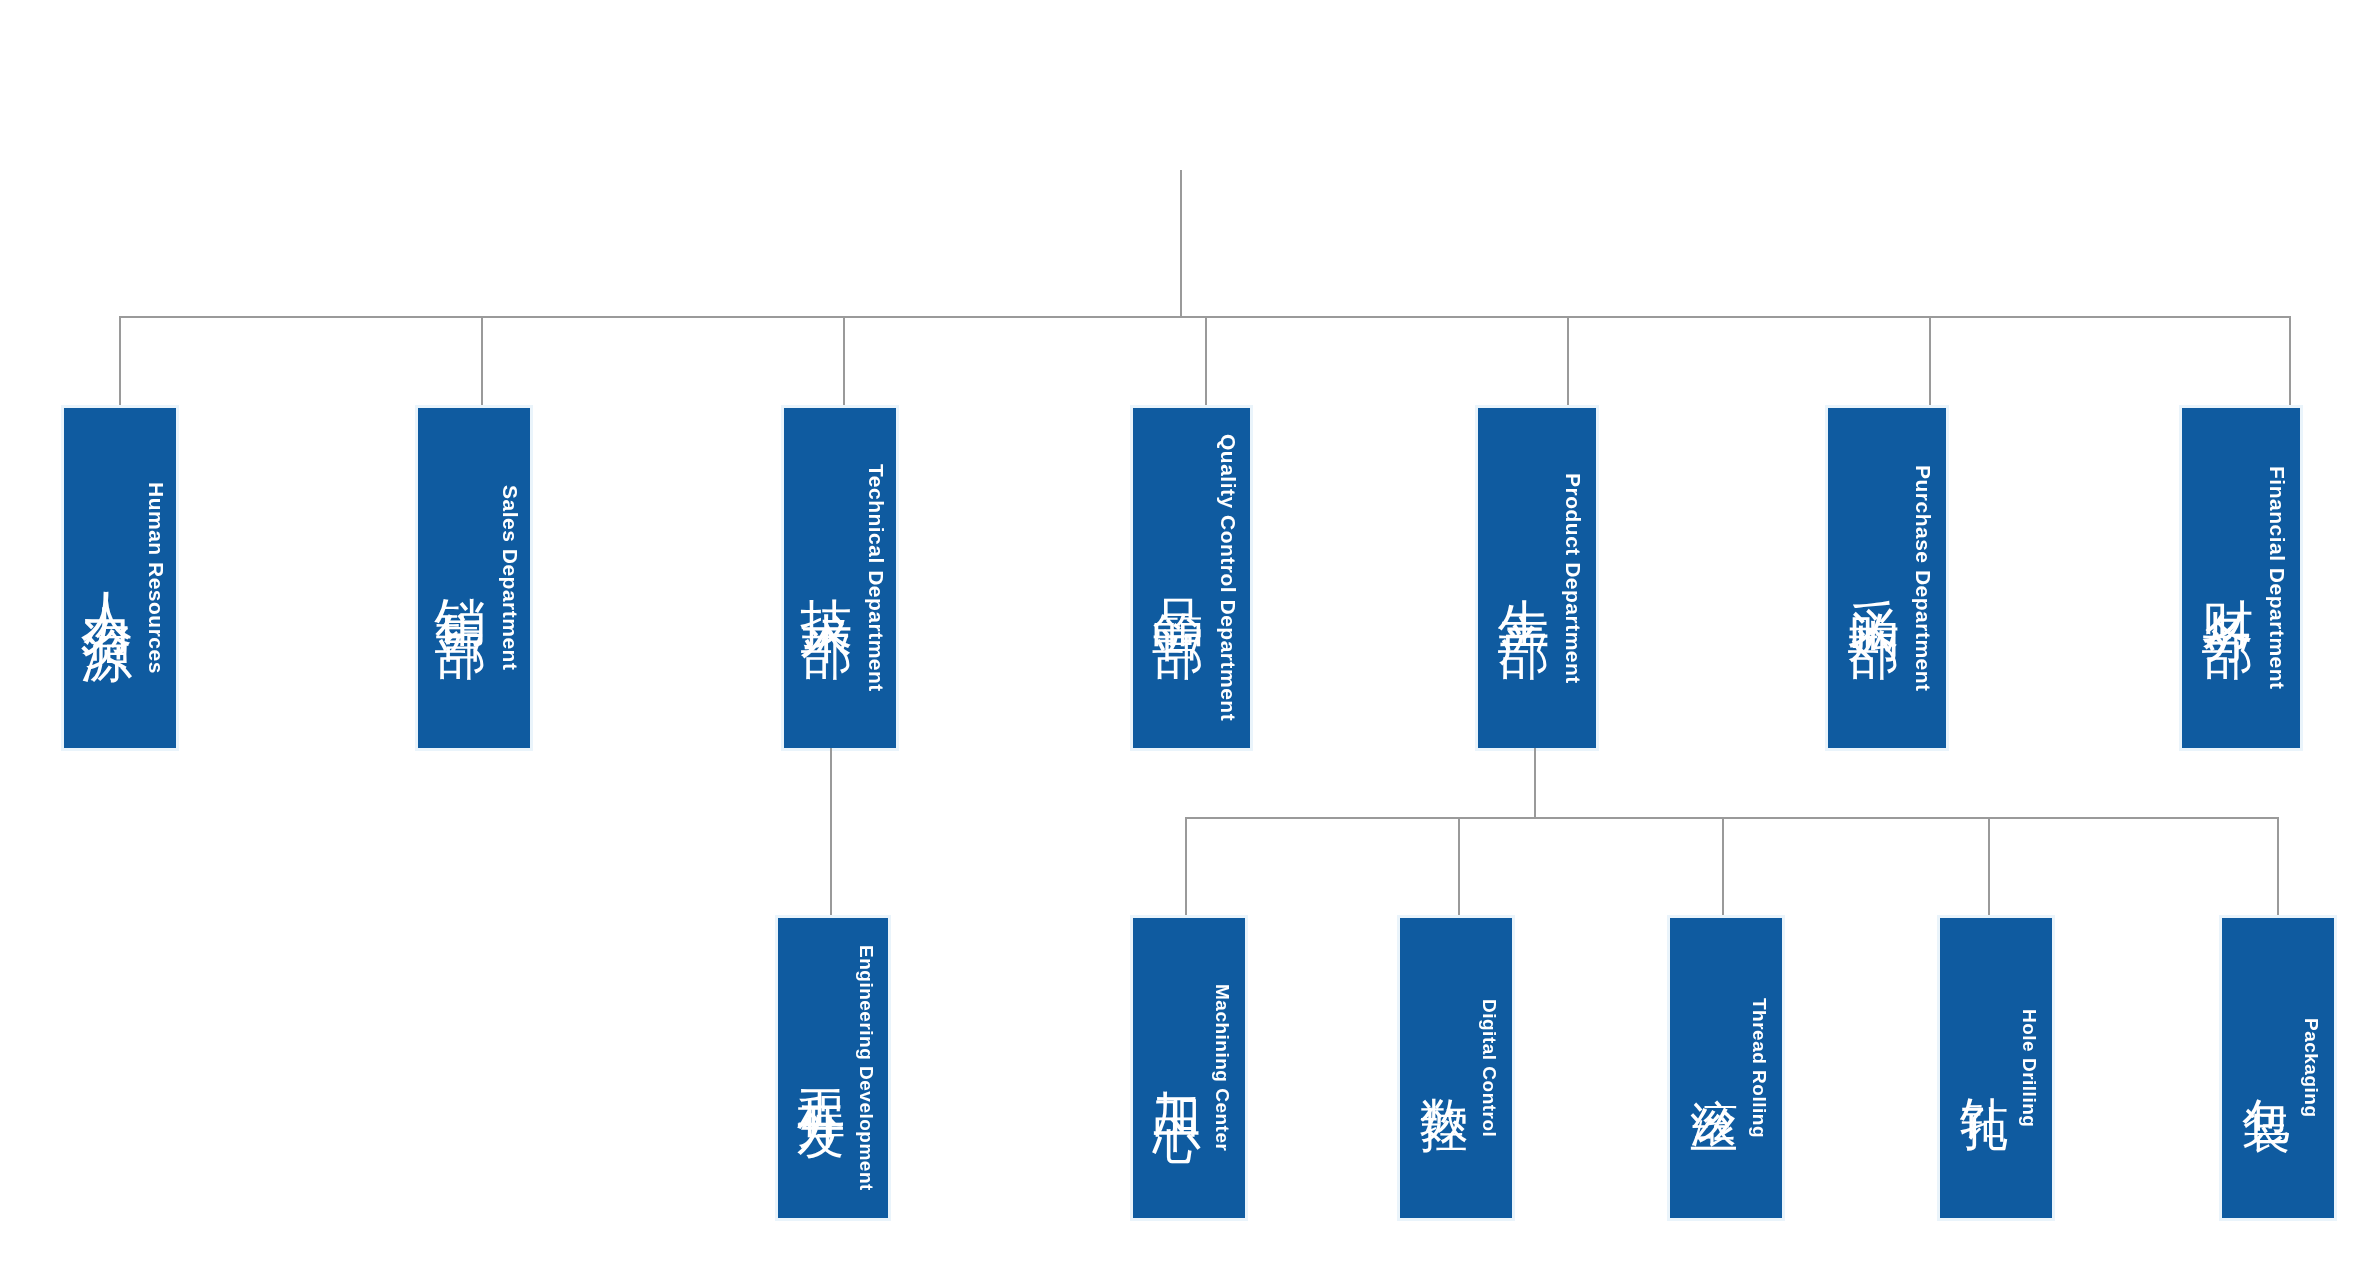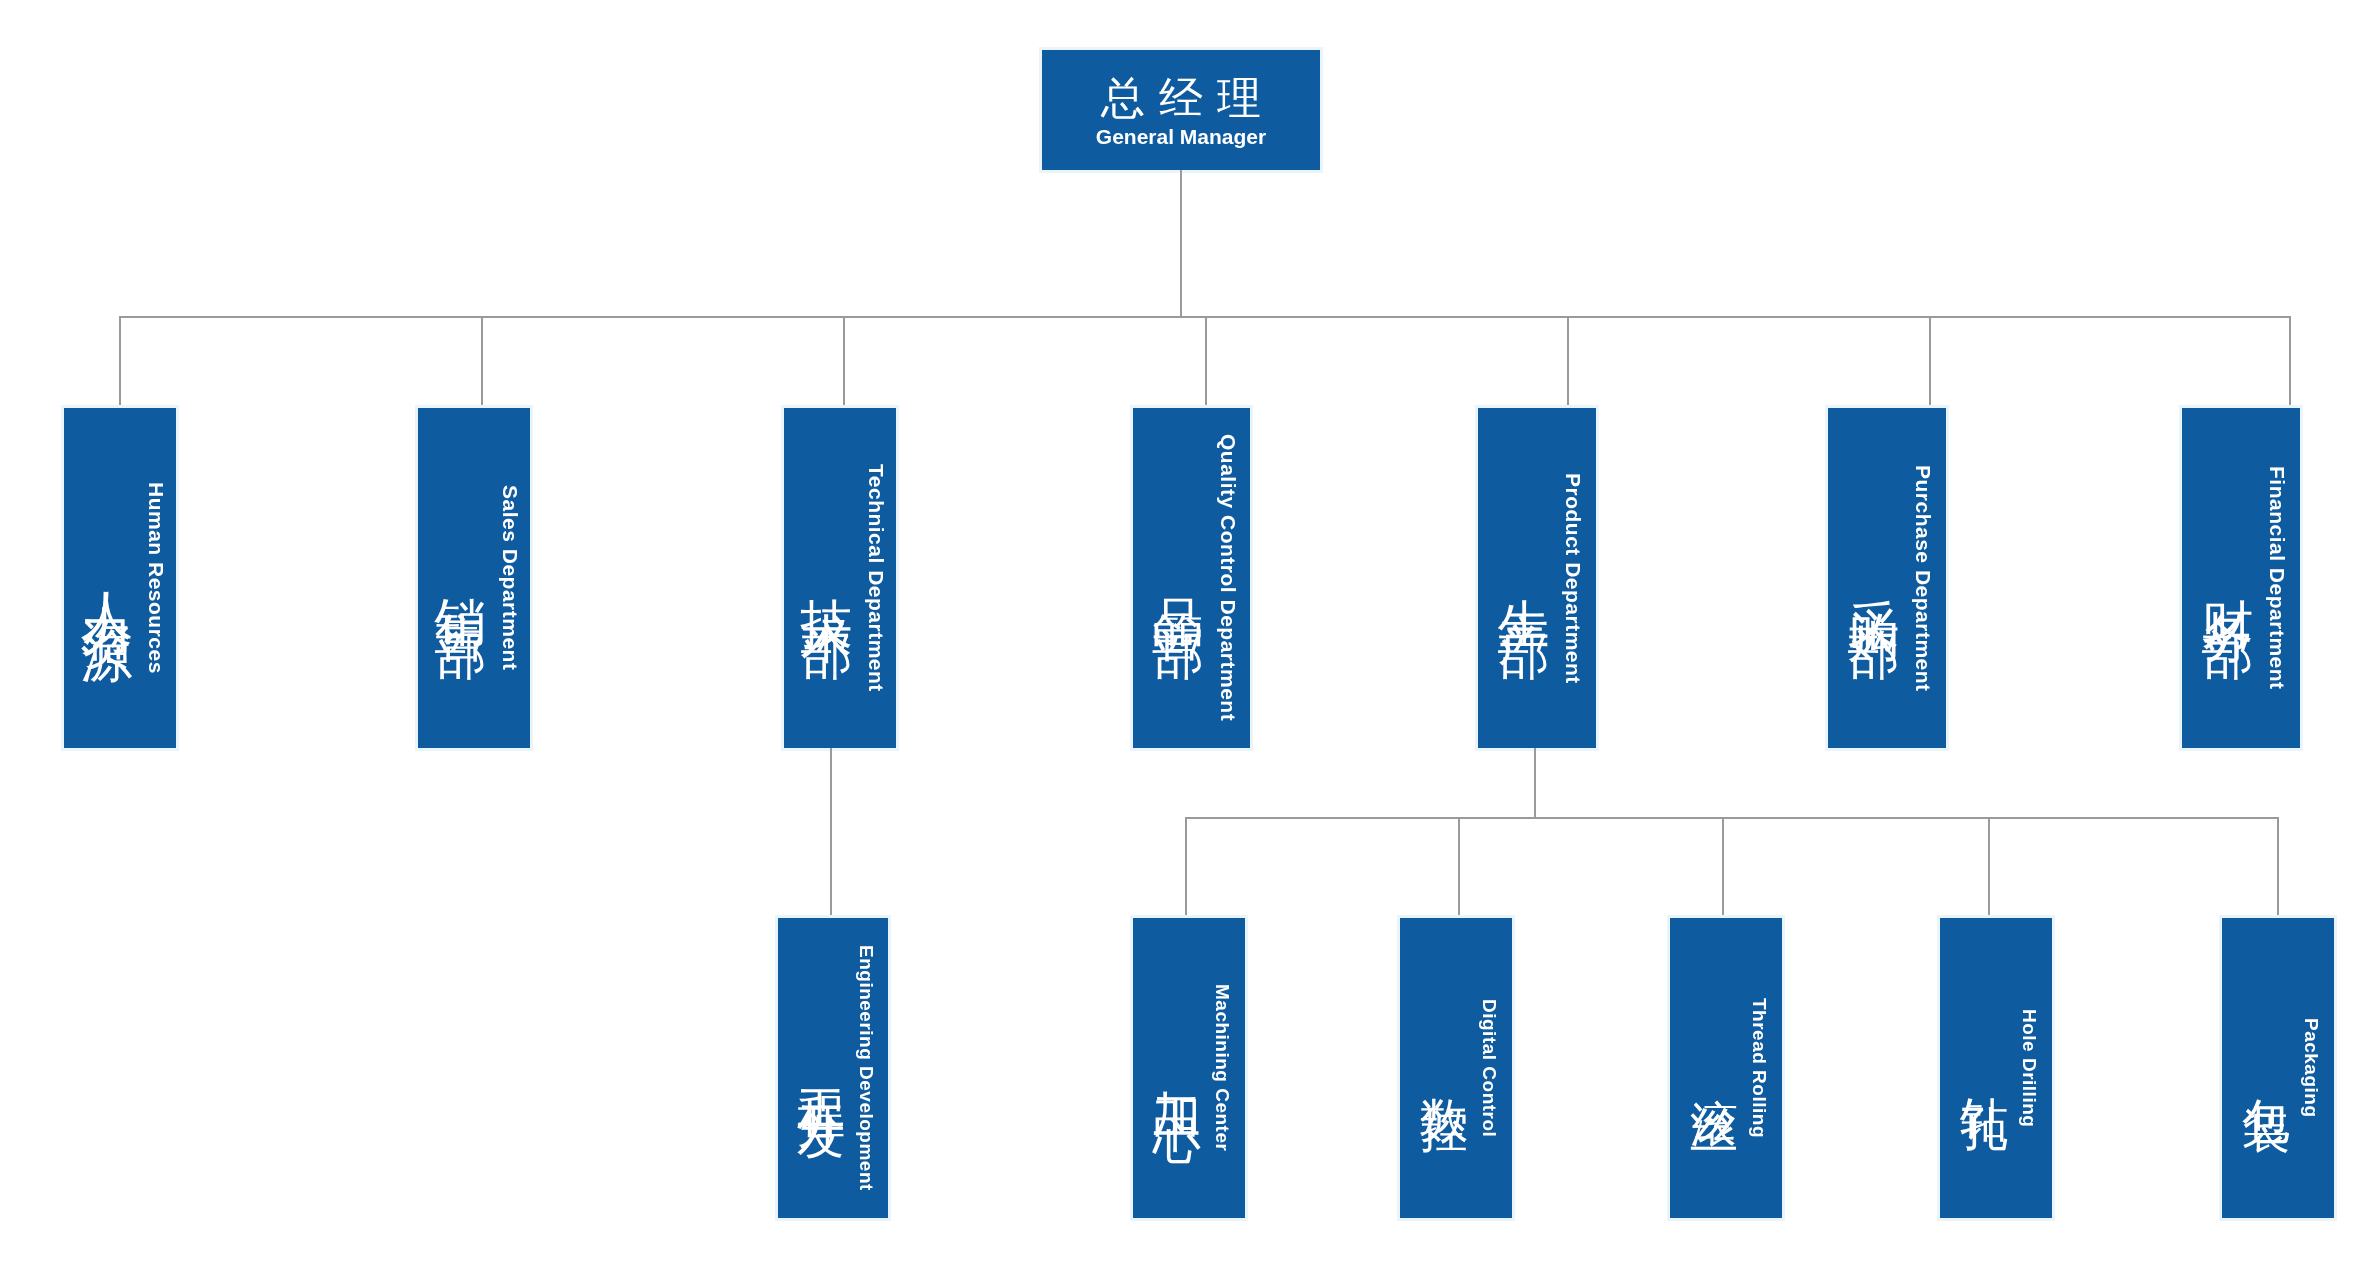--- a/index.html
+++ b/index.html
@@ -77,24 +77,20 @@
   .vert.spaced .cn{letter-spacing:74px;}
   .vert.spaced2 .cn{letter-spacing:88px;}
   .vert.small .cn{font-size:48px;letter-spacing:8px;}
   .vert.small .en{font-size:19px;}
 </style>
 </head>
 <body>
 
 <div id="chart-root">
 
-  <div class="node root" style="left:1042px;top:50px;width:278px;height:120px;">
-    <span class="cn">总经理</span>
-    <span class="en">General Manager</span>
-  </div>
 
   <div class="line v" style="left:1180px;top:170px;height:146px;"></div>
 
   <div class="line h" style="left:119px;top:316px;width:2171px;"></div>
 
   <div class="line v" style="left:119px;top:316px;height:92px;"></div>
   <div class="line v" style="left:481px;top:316px;height:92px;"></div>
   <div class="line v" style="left:843px;top:316px;height:92px;"></div>
   <div class="line v" style="left:1205px;top:316px;height:92px;"></div>
   <div class="line v" style="left:1567px;top:316px;height:92px;"></div>

